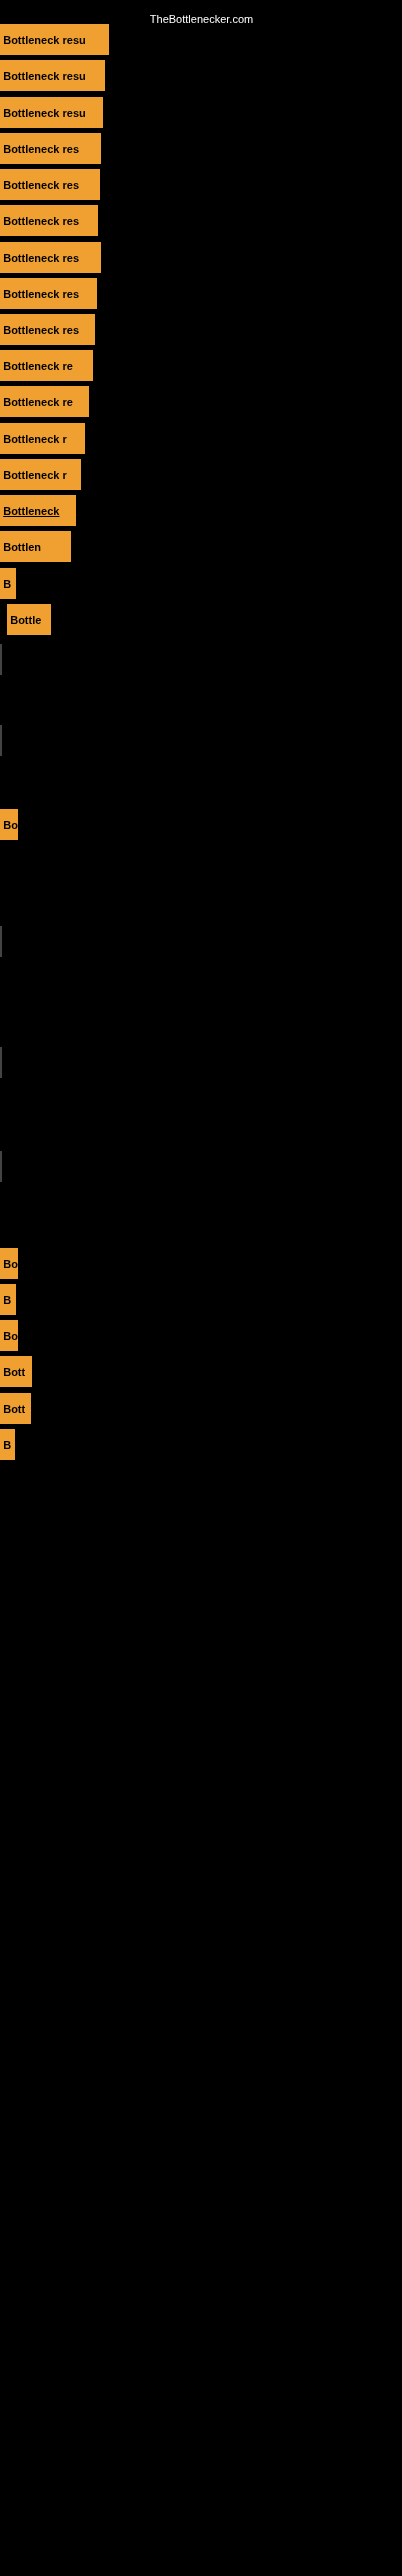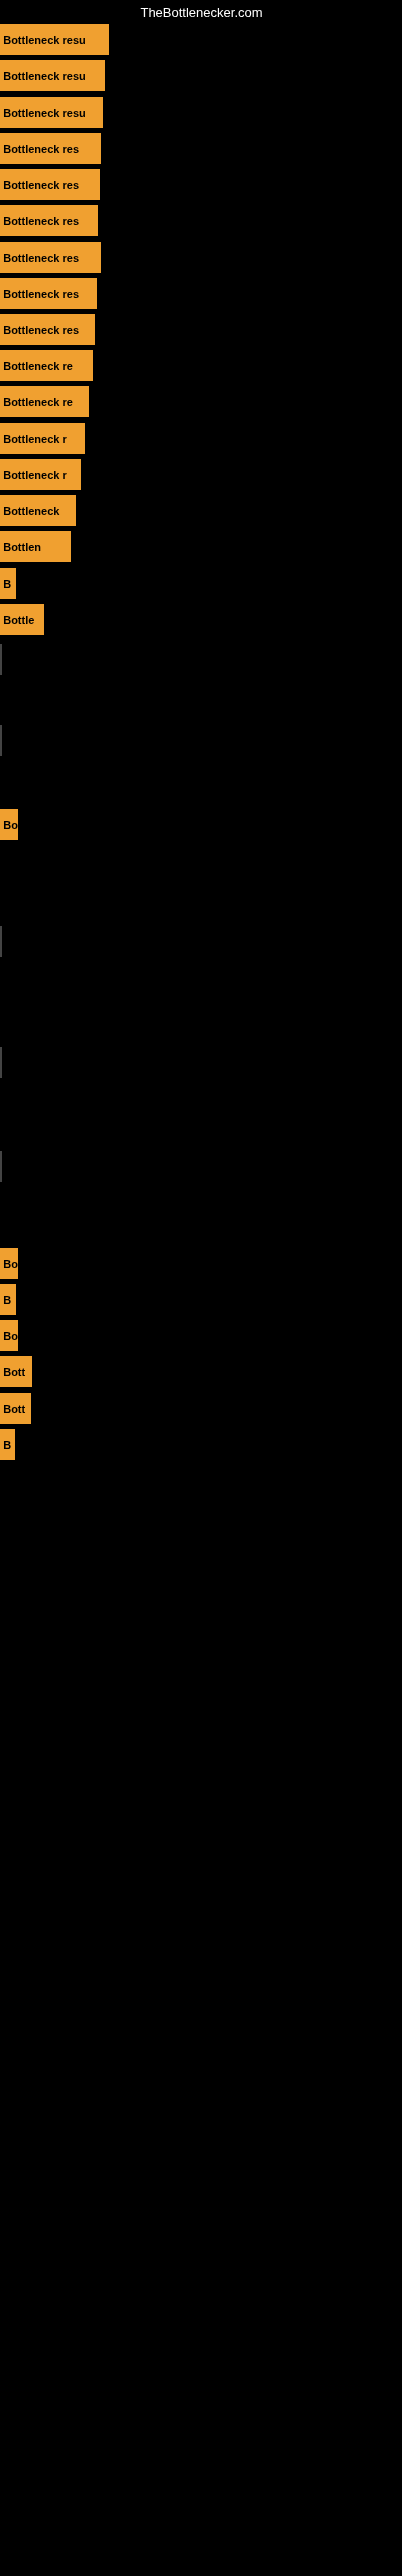--- a/index.html
+++ b/index.html
@@ -9,25 +9,25 @@
     }
     body {
       background-color: #000000;
       width: 403px;
       min-height: 2576px;
       font-family: Arial, sans-serif;
       position: relative;
     }
     .site-title {
       position: absolute;
-      top: 5px;
+      top: 13px;
       left: 50%;
       transform: translateX(-50%);
       color: #ffffff;
-      font-size: 13px;
+      font-size: 11px;
       white-space: nowrap;
     }
     .bar-item {
       position: absolute;
       left: 0;
       height: 31px;
       background-color: #f0a030;
       display: flex;
       align-items: center;
       padding-left: 3.2px;
@@ -84,30 +84,30 @@
     </div>
     <div class="bar-item" style="top: 386px; width: 89px;">
       <span>Bottleneck re</span>
     </div>
     <div class="bar-item" style="top: 423px; width: 85px;">
       <span>Bottleneck r</span>
     </div>
     <div class="bar-item" style="top: 459px; width: 81px;">
       <span>Bottleneck r</span>
     </div>
-    <div class="bar-item" style="top: 495px; width: 76px;">
+    <div class="bar-item" style="top: 495px; width: 76px; text-decoration: underline;">
       <span>Bottleneck</span>
     </div>
     <div class="bar-item" style="top: 531px; width: 71px;">
       <span>Bottlen</span>
     </div>
     <div class="bar-item" style="top: 568px; width: 16px;">
       <span>B</span>
     </div>
-    <div class="bar-item" style="top: 604px; width: 44px;">
+    <div class="bar-item" style="top: 604px; width: 44px; margin-left: 7px;">
       <span>Bottle</span>
     </div>
     <div class="vertical-line" style="top: 644px; height: 31px;"></div>
     <div class="vertical-line" style="top: 725px; height: 31px;"></div>
     <div class="bar-item" style="top: 809px; width: 17.7px;">
       <span>Bo</span>
     </div>
     <div class="vertical-line" style="top: 926px; height: 31px;"></div>
     <div class="vertical-line" style="top: 1047px; height: 31px;"></div>
     <div class="vertical-line" style="top: 1151px; height: 31px;"></div>

